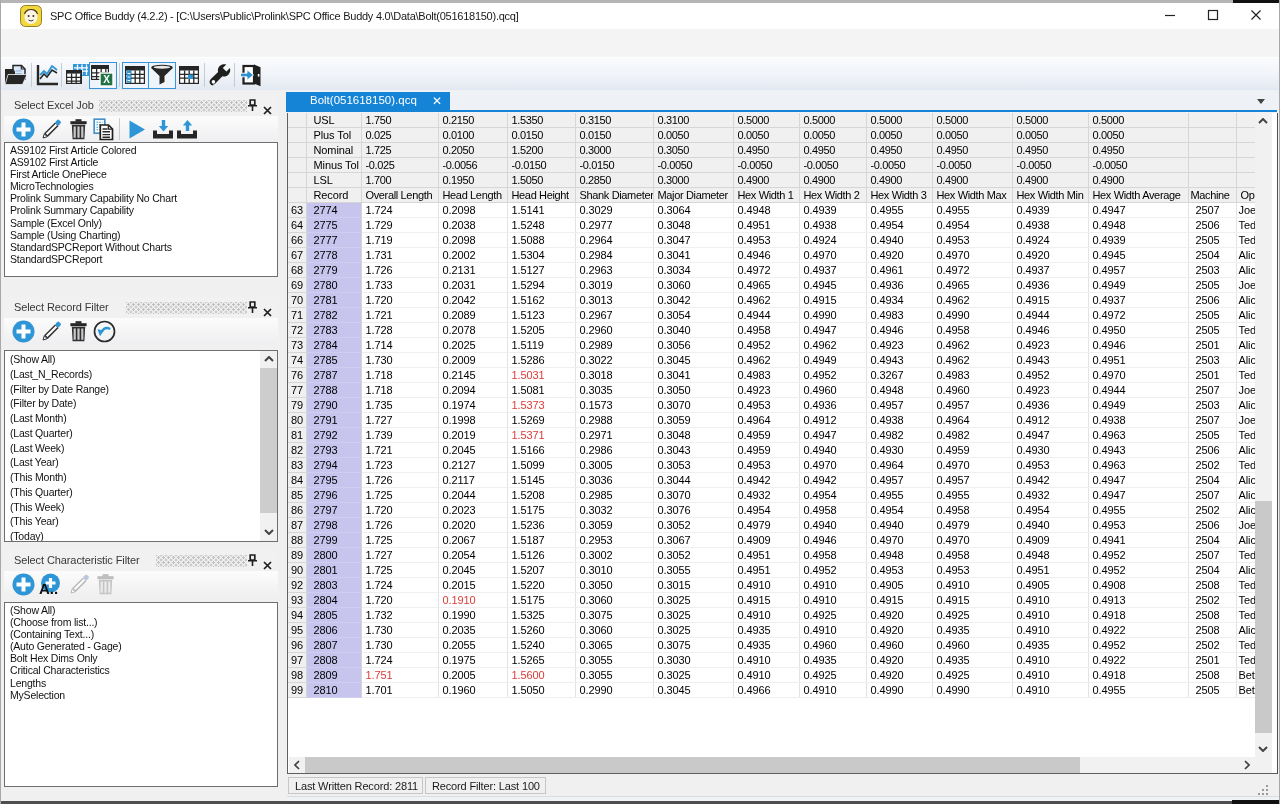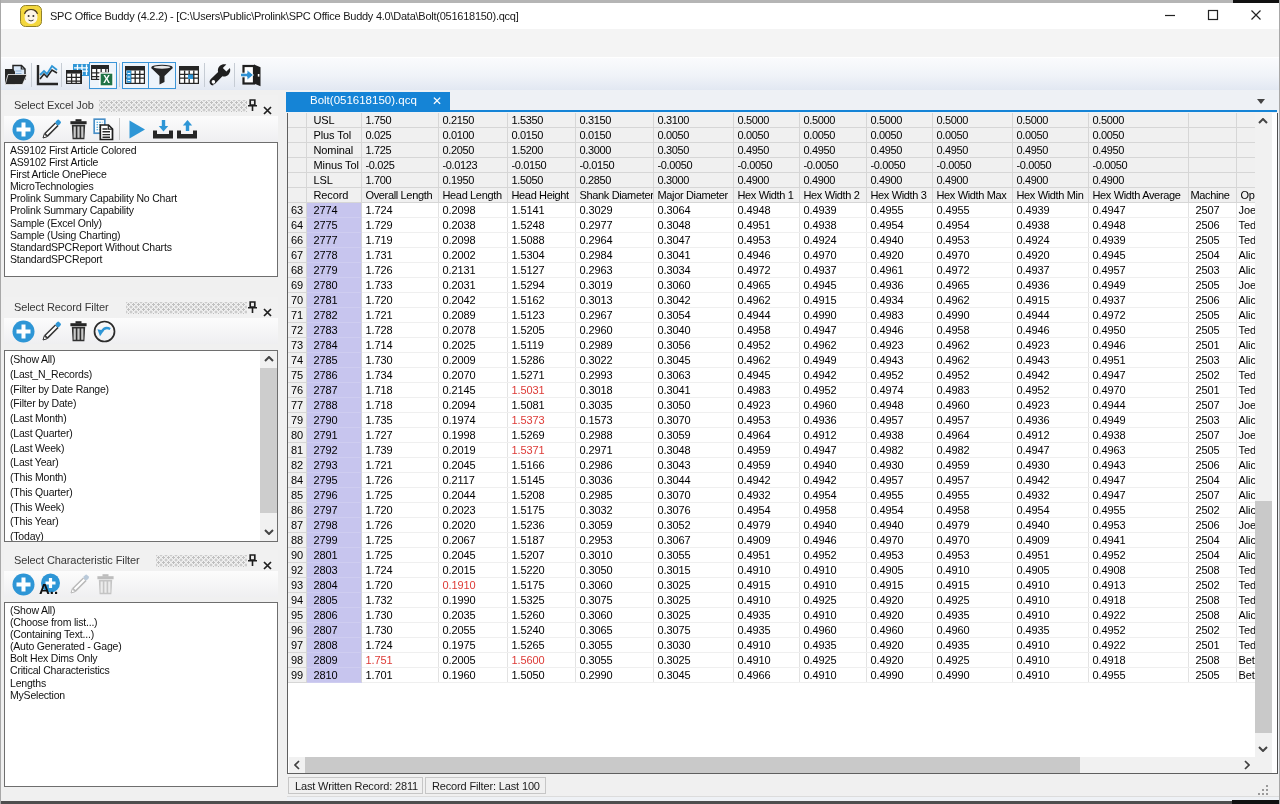--- a/index.html
+++ b/index.html
@@ -430,21 +430,21 @@
           <td class="hv">0.4950</td>
           <td class="hv">0.4950</td>
           <td class="hv">0.4950</td>
           <td class="hv"></td>
           <td class="hv"></td>
         </tr>
         <tr>
           <td class="hn"></td>
           <td class="hl">Minus Tol</td>
           <td class="hv">-0.025</td>
-          <td class="hv">-0.0123</td>
+          <td class="hv">-0.0056</td>
           <td class="hv">-0.0150</td>
           <td class="hv">-0.0150</td>
           <td class="hv">-0.0050</td>
           <td class="hv">-0.0050</td>
           <td class="hv">-0.0050</td>
           <td class="hv">-0.0050</td>
           <td class="hv">-0.0050</td>
           <td class="hv">-0.0050</td>
           <td class="hv">-0.0050</td>
           <td class="hv"></td>
@@ -665,47 +665,30 @@
           <td>0.4962</td>
           <td>0.4949</td>
           <td>0.4943</td>
           <td>0.4962</td>
           <td>0.4943</td>
           <td>0.4951</td>
           <td class="mc">2503</td>
           <td class="op">Alice</td>
         </tr>
         <tr>
-          <td class="hn">75</td>
-          <td class="rc">2786</td>
-          <td>1.734</td>
-          <td>0.2070</td>
-          <td>1.5271</td>
-          <td>0.2993</td>
-          <td>0.3063</td>
-          <td>0.4945</td>
-          <td>0.4942</td>
-          <td>0.4952</td>
-          <td>0.4952</td>
-          <td>0.4942</td>
-          <td>0.4947</td>
-          <td class="mc">2502</td>
-          <td class="op">Ted</td>
-        </tr>
-        <tr>
           <td class="hn">76</td>
           <td class="rc">2787</td>
           <td>1.718</td>
           <td>0.2145</td>
           <td class=" rd">1.5031</td>
           <td>0.3018</td>
           <td>0.3041</td>
           <td>0.4983</td>
           <td>0.4952</td>
-          <td>0.4974</td>
+          <td>0.3267</td>
           <td>0.4983</td>
           <td>0.4952</td>
           <td>0.4970</td>
           <td class="mc">2501</td>
           <td class="op">Ted</td>
         </tr>
         <tr>
           <td class="hn">77</td>
           <td class="rc">2788</td>
           <td>1.718</td>
@@ -784,20 +767,37 @@
           <td>0.4959</td>
           <td>0.4940</td>
           <td>0.4930</td>
           <td>0.4959</td>
           <td>0.4930</td>
           <td>0.4943</td>
           <td class="mc">2506</td>
           <td class="op">Alice</td>
         </tr>
         <tr>
+          <td class="hn">83</td>
+          <td class="rc">2794</td>
+          <td>1.723</td>
+          <td>0.2127</td>
+          <td>1.5099</td>
+          <td>0.3005</td>
+          <td>0.3053</td>
+          <td>0.4953</td>
+          <td>0.4970</td>
+          <td>0.4964</td>
+          <td>0.4970</td>
+          <td>0.4953</td>
+          <td>0.4963</td>
+          <td class="mc">2502</td>
+          <td class="op">Ted</td>
+        </tr>
+        <tr>
           <td class="hn">84</td>
           <td class="rc">2795</td>
           <td>1.726</td>
           <td>0.2117</td>
           <td>1.5145</td>
           <td>0.3036</td>
           <td>0.3044</td>
           <td>0.4942</td>
           <td>0.4942</td>
           <td>0.4957</td>
@@ -867,20 +867,37 @@
           <td>0.2953</td>
           <td>0.3067</td>
           <td>0.4909</td>
           <td>0.4946</td>
           <td>0.4970</td>
           <td>0.4970</td>
           <td>0.4909</td>
           <td>0.4941</td>
           <td class="mc">2504</td>
           <td class="op">Alice</td>
+        </tr>
+        <tr>
+          <td class="hn">89</td>
+          <td class="rc">2800</td>
+          <td>1.727</td>
+          <td>0.2054</td>
+          <td>1.5126</td>
+          <td>0.3002</td>
+          <td>0.3052</td>
+          <td>0.4951</td>
+          <td>0.4958</td>
+          <td>0.4948</td>
+          <td>0.4958</td>
+          <td>0.4948</td>
+          <td>0.4952</td>
+          <td class="mc">2507</td>
+          <td class="op">Ted</td>
         </tr>
         <tr>
           <td class="hn">90</td>
           <td class="rc">2801</td>
           <td>1.725</td>
           <td>0.2045</td>
           <td>1.5207</td>
           <td>0.3010</td>
           <td>0.3055</td>
           <td>0.4951</td>

